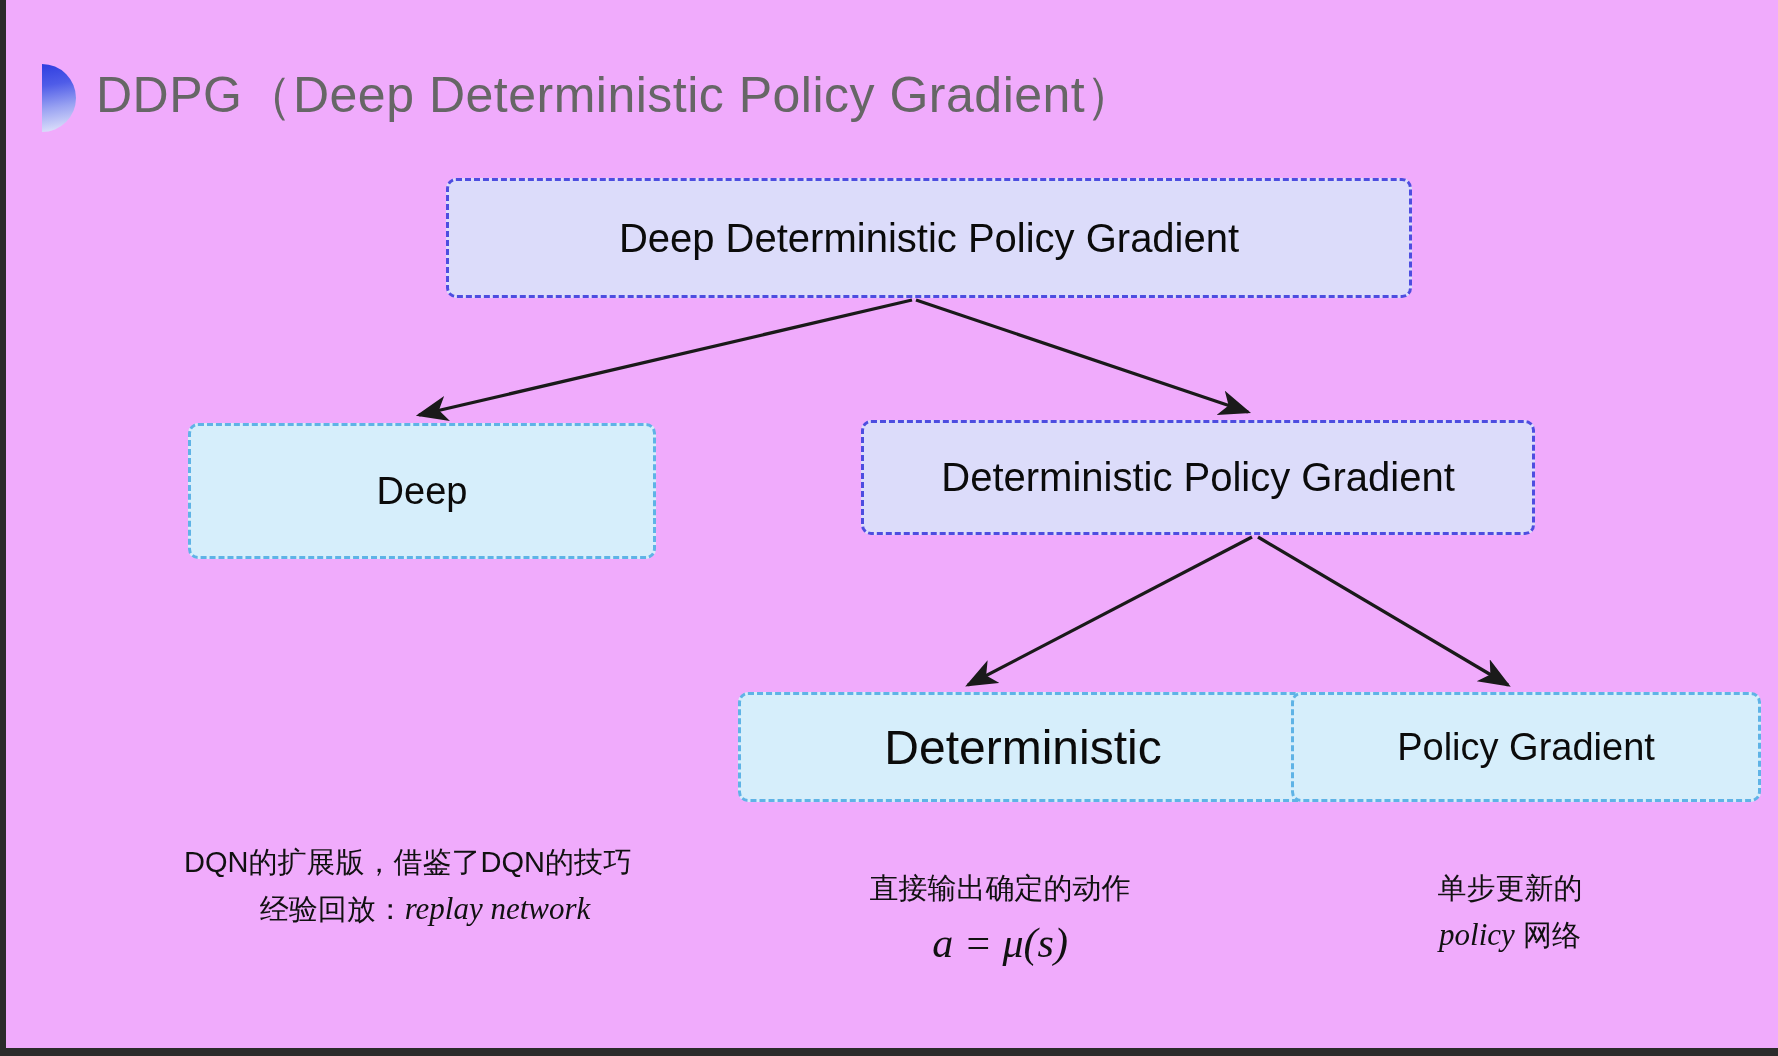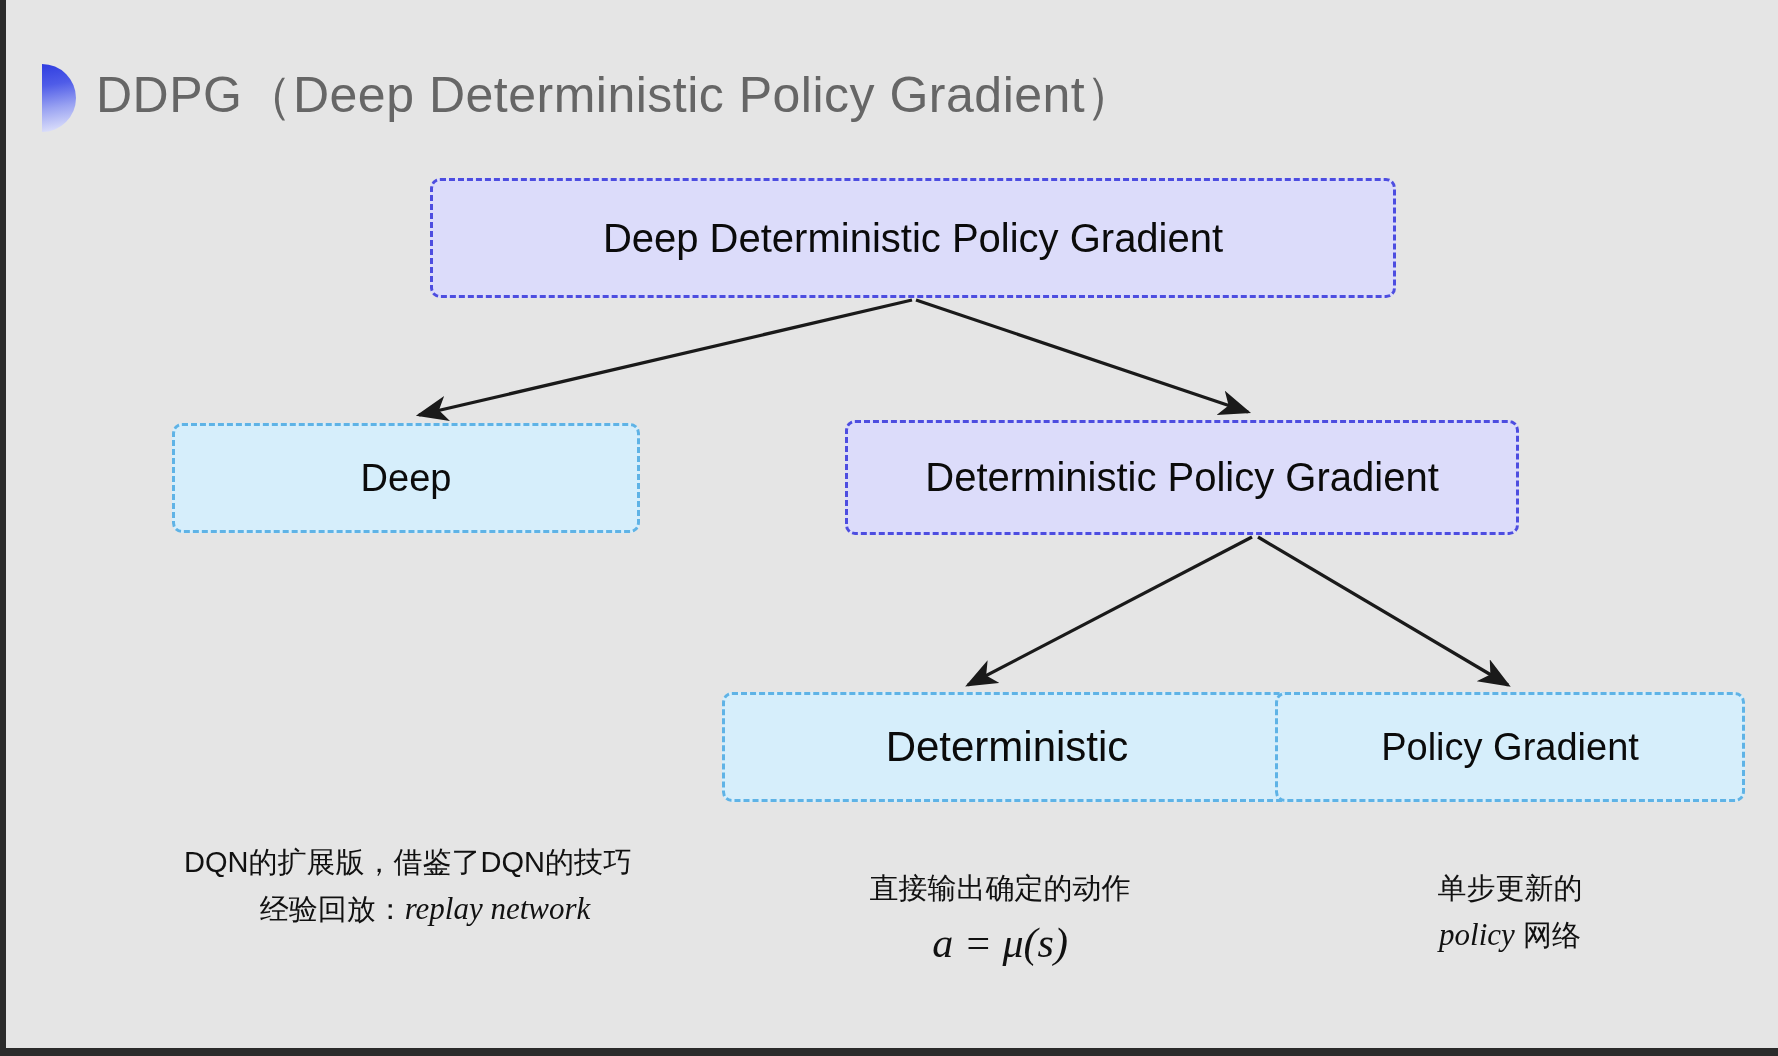--- a/index.html
+++ b/index.html
@@ -10,21 +10,21 @@
   body {
     width: 1778px;
     height: 1056px;
     font-family: "Liberation Sans", sans-serif;
     overflow: hidden;
   }
   #slide {
     position: relative;
     width: 1778px;
     height: 1056px;
-    background: #e5e5e5;
+    background: #f0abfc;
     overflow: hidden;
   }
 
   
   #title-row {
     position: absolute;
     left: 0;
     top: 58px;
     height: 110px;
     width: 100%;
@@ -67,34 +67,35 @@
     box-sizing: border-box;
     display: flex;
     align-items: center;
     justify-content: center;
     border-radius: 10px;
     color: #0b0b0b;
     font-family: "Liberation Sans", sans-serif;
     font-weight: 400;
     text-align: center;
     z-index: 3;
+    margin-left: 16px;
   }
   .node.purple {
     background: #dcdcfa;
     border: 3px dashed #4d4de0;
   }
   .node.cyan {
     background: #d6eefb;
     border: 3px dashed #5fb3e6;
   }
 
   #node-root   { left: 430px; top: 178px;  width: 966px; height: 120px; font-size: 40px; }
-  #node-deep   { left: 172px; top: 423px;  width: 468px; height: 110px; font-size: 38px; }
+  #node-deep   { left: 172px; top: 423px;  width: 468px; height: 136px; font-size: 38px; }
   #node-dpg    { left: 845px; top: 420px;  width: 674px; height: 115px; font-size: 40px; }
-  #node-det    { left: 722px; top: 692px;  width: 570px; height: 110px; font-size: 42px; }
+  #node-det    { left: 722px; top: 692px;  width: 570px; height: 110px; font-size: 48px; }
   #node-pg     { left: 1275px; top: 692px; width: 470px; height: 110px; font-size: 38px; }
 
   
   .annot {
     position: absolute;
     color: #111111;
     z-index: 2;
     line-height: 1.55;
   }
   .annot .cn {

